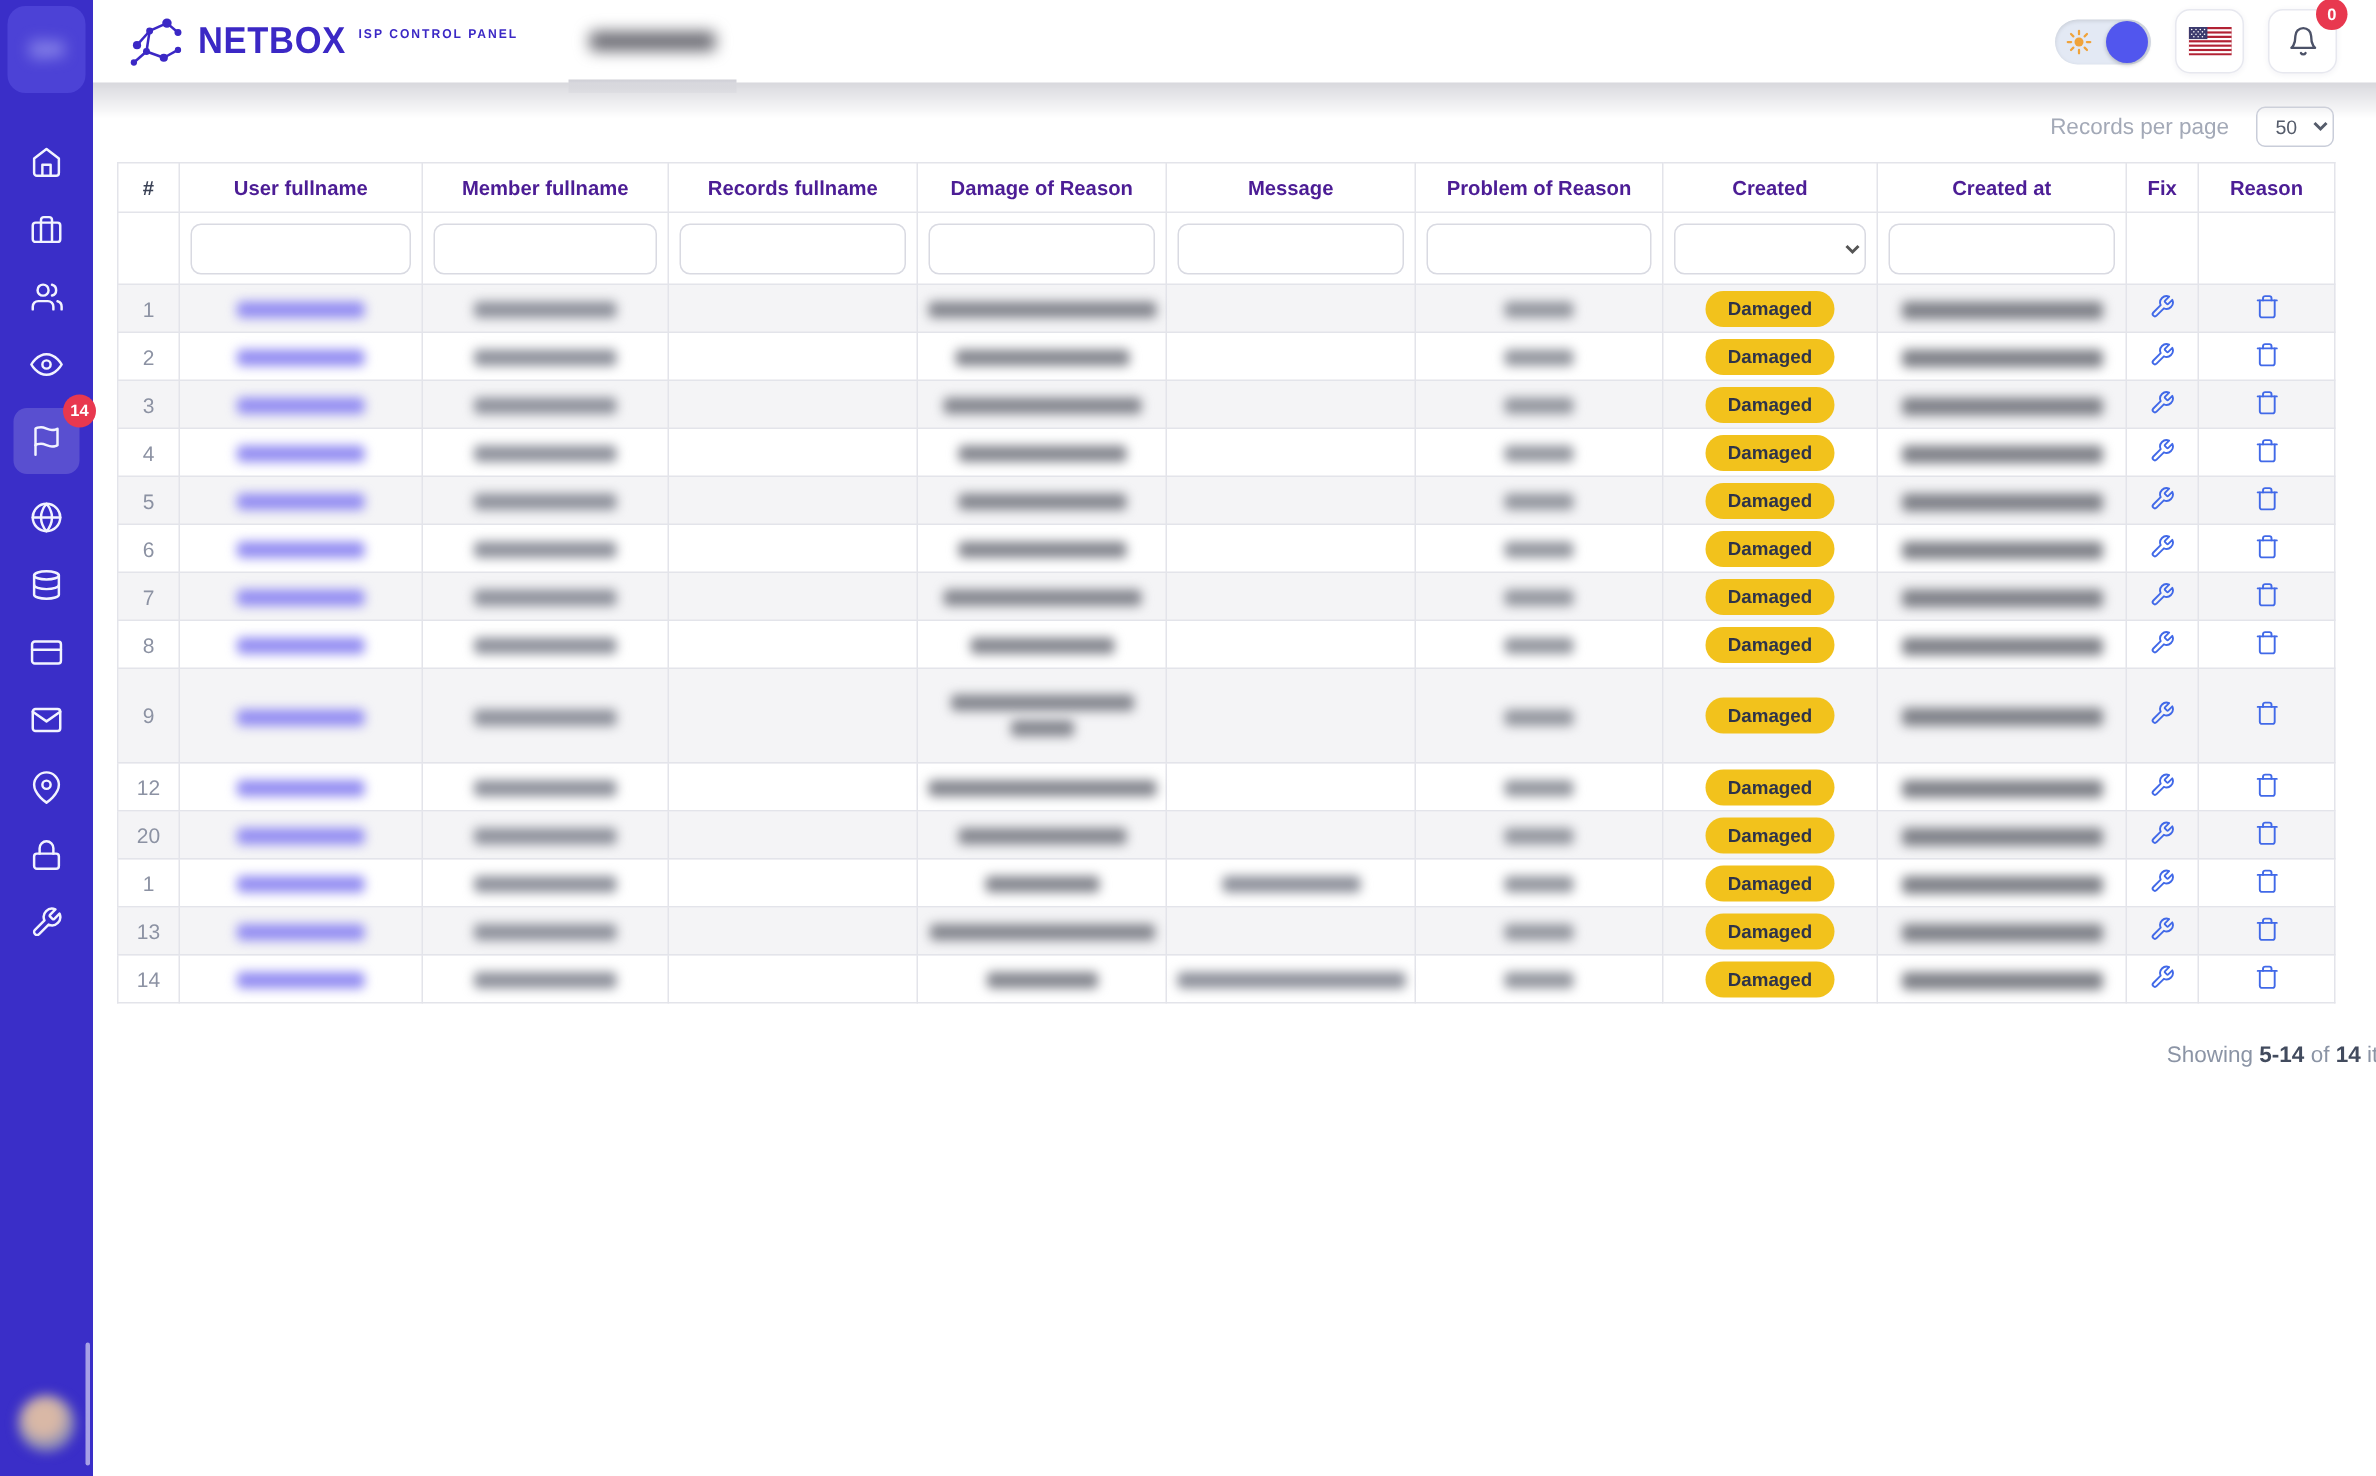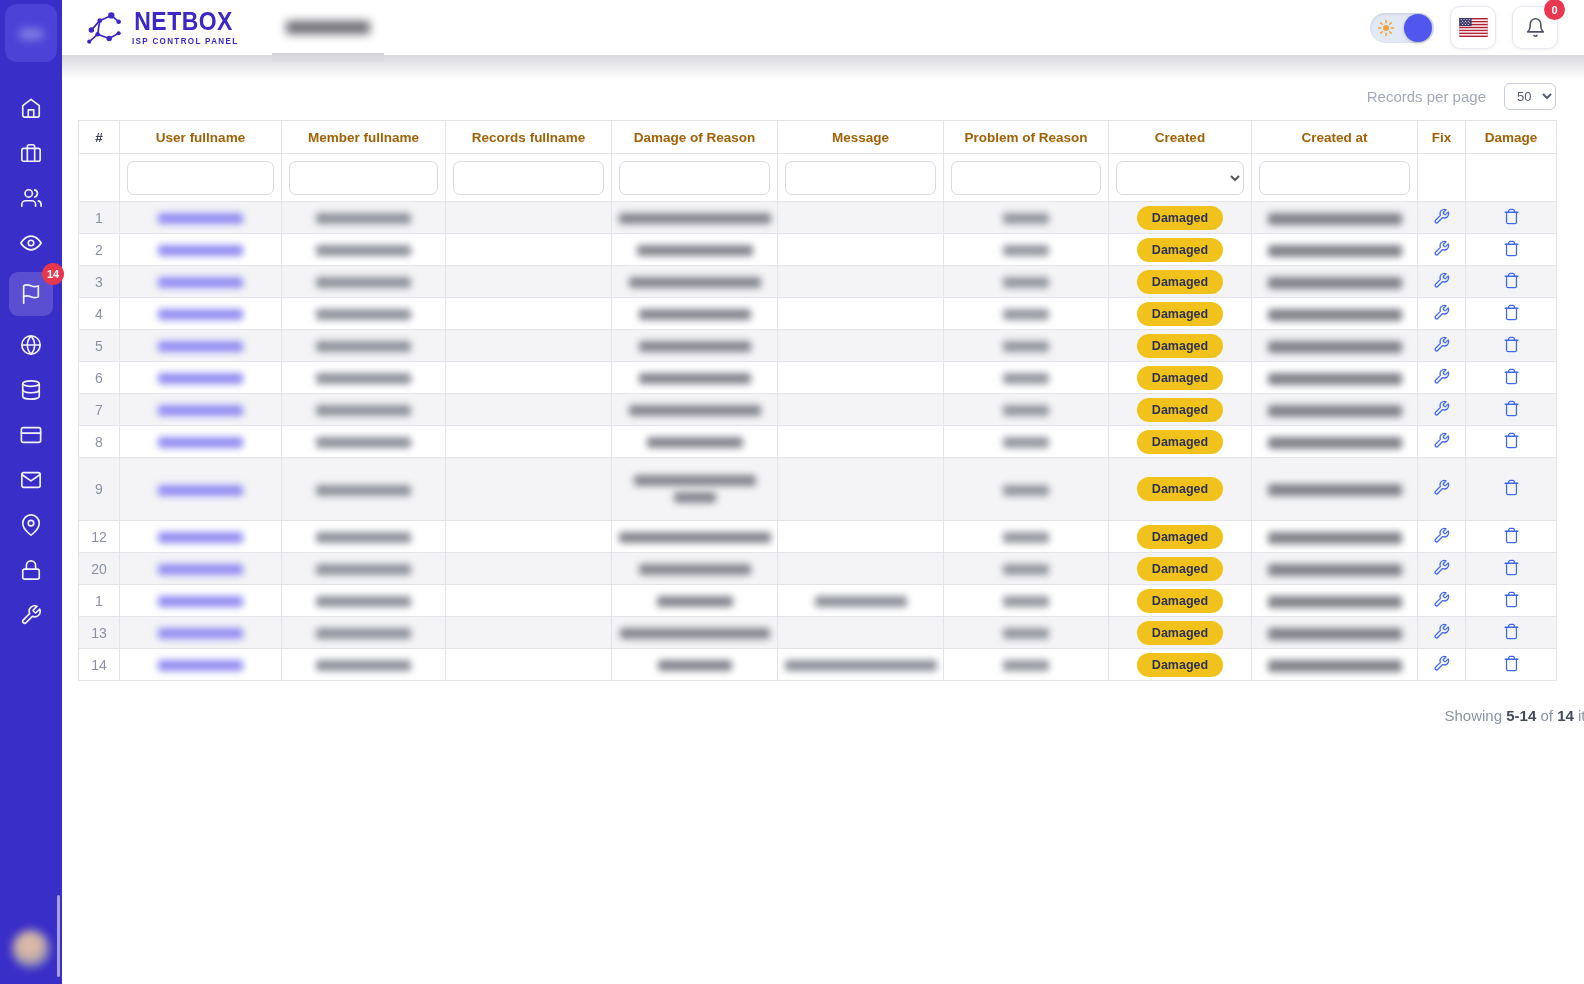--- a/index.html
+++ b/index.html
@@ -26,21 +26,21 @@
     background:radial-gradient(circle at 45% 40%, #d9b8a6 0 35%, #8f8fb5 60%, #6d66c9 100%);
     filter:blur(4px); }
 
   
   .header { position:fixed; left:62px; top:0; right:0; height:55px; background:#fff; z-index:40;
     display:flex; align-items:center; }
   .header::after { content:""; position:absolute; left:0; right:0; top:55px; height:24px;
     background:linear-gradient(#d8d8dd, rgba(255,255,255,0)); pointer-events:none; }
   .brand { display:flex; align-items:center; gap:6px; margin-left:22px; }
   .brand svg { width:42px; height:42px; }
-  .brand-text { display:flex; flex-direction:column; line-height:1;text-align:center; }
+  .brand-text { display:flex; flex-direction:row; line-height:1;text-align:center; }
   .brand-name { color:#3b28c5; font-weight:700; font-size:25px; letter-spacing:0.5px;
     transform:scaleX(0.92); transform-origin:left; }
   .brand-sub { color:#3b28c5; font-size:8.5px; letter-spacing:1.4px; margin-top:3px;
     font-weight:700; transform:scaleX(0.95); transform-origin:left; }
   .header-tab { position:relative; margin-left:28px; width:112px; height:55px;
     display:flex; align-items:center; justify-content:center; cursor:pointer; }
   .header-tab .blurbar { filter:blur(5px); background:#6a6a72; height:13px; width:84px; border-radius:3px; }
   .header-tab .tab-underline { position:absolute; left:0; right:0; bottom:-7px; height:9px;
     background:linear-gradient(#cfcfd6, #ececf0); }
   .header-right { margin-left:auto; display:flex; align-items:center; gap:16px; margin-right:26px; }
@@ -51,31 +51,31 @@
     background:#5156ee; box-shadow:0 1px 3px rgba(0,0,0,0.25); }
   .hdr-btn { width:46px; height:43px; border:1px solid #e7e8ef; border-radius:10px; background:#fff;
     box-shadow:0 1px 4px rgba(40,40,80,0.06); display:flex; align-items:center; justify-content:center;
     position:relative; cursor:pointer; }
   .hdr-btn .bell { width:21px; height:21px; color:#4c5268; }
   .notif-badge { position:absolute; top:-8px; right:-8px; width:21px; height:21px; background:#e8384f;
     border-radius:50%; color:#fff; font-size:11px; font-weight:700; display:flex; align-items:center;
     justify-content:center; }
 
   
-  .main { position:absolute; left:62px; top:55px; right:0;margin-top:12px; }
+  .main { position:absolute; left:62px; top:55px; right:0; }
   .toolbar { display:flex; align-items:center; justify-content:flex-end; gap:18px;
     padding:16px 28px 10px 0; }
   .rpp-label { color:#a3a9b7; font-size:15px; }
   .rpp-select { width:52px; height:27px; border:1px solid #c9cdd9; border-radius:6px; color:#555c6b;
     font-size:13px; background:#fff; padding-left:8px; }
 
   table.grid { border-collapse:collapse; margin-left:16px; width:1478px; table-layout:fixed;
     background:#fff; font-size:13px; }
   .grid th, .grid td { border:1px solid #e3e4ea; text-align:center; vertical-align:middle; }
-  .grid thead th { height:33px; color:#a16207; font-size:13.5px; font-weight:700; background:#fff; }
+  .grid thead th { height:33px; color:#4c1d95; font-size:13.5px; font-weight:700; background:#fff; }
   .grid thead th.hash { color:#3b4256; }
   .grid tr.filters td { height:48px; background:#fff; }
   .filter-input { width:calc(100% - 14px); height:34px; border:1px solid #d9dae2; border-radius:7px;
     background:#fff; outline:none; padding:0 8px; font-size:13px; }
   .filter-select { width:calc(100% - 14px); height:34px; border:1px solid #d9dae2; border-radius:7px;
     background:#fff; color:#555; font-size:13px; }
   .grid tbody tr { height:32px; }
   .grid tbody tr.striped { background:#f4f4f6; }
   .grid tbody tr.tall { height:63px; }
   .rownum { color:#8c92a3; font-size:14px; }
@@ -348,21 +348,21 @@
           <th class="hash">#</th>
           <th>User fullname</th>
           <th>Member fullname</th>
           <th>Records fullname</th>
           <th>Damage of Reason</th>
           <th>Message</th>
           <th>Problem of Reason</th>
           <th>Created</th>
           <th>Created at</th>
           <th>Fix</th>
-          <th>Damage</th>
+          <th>Reason</th>
         </tr>
       </thead>
     <tbody>
       <tr class="filters">
         <td></td>
         <td><input class="filter-input" style=""></td>
         <td><input class="filter-input" style=""></td>
         <td><input class="filter-input" style=""></td>
         <td><input class="filter-input" style=""></td>
         <td><input class="filter-input" style=""></td>

